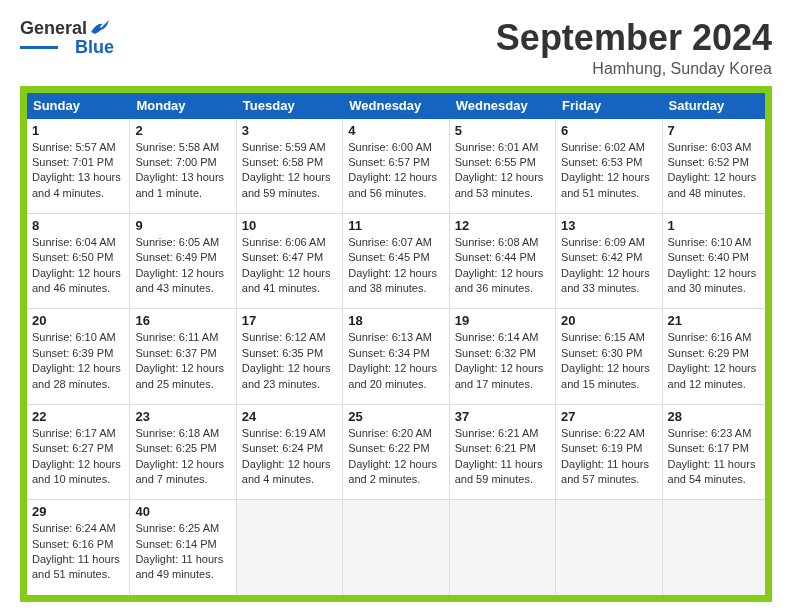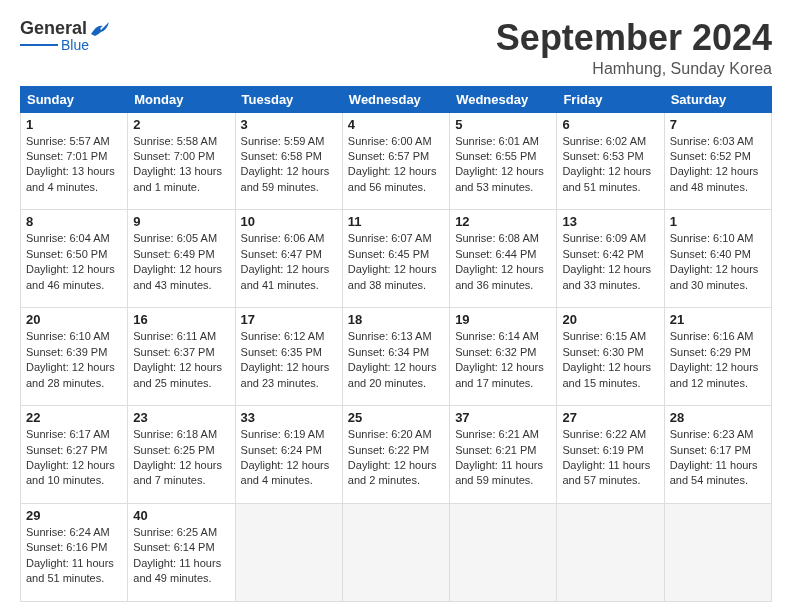--- a/index.html
+++ b/index.html
@@ -38,21 +38,21 @@
       line-height: 1.1;
       text-align: center;
     }
     .location {
       font-size: 16px;
       color: #555;
       margin-top: 2px;
     }
     .calendar {
       flex: 1;
-      border: 1px solid #84cc16;
+      border: 7px solid #84cc16;
       border-collapse: collapse;
       width: 100%;
       table-layout: fixed;
     }
     .calendar th {
       background: #1565c0;
       color: #fff;
       text-align: left;
       padding: 5px 6px;
       font-size: 13px;
@@ -82,29 +82,29 @@
       color: #333;
       line-height: 1.4;
     }
   </style>
 </head>
 <body>
 
 <div class="page">
   <div class="header">
     <div class="logo">
-  <div style="display:flex;align-items:center;">
+  <div style="display:flex;">
     <span style="color:#333;font-size:18px;font-weight:bold;">General</span>
     <svg viewBox="0 0 22 18" width="22" height="18" style="margin-left:2px;">
       <path d="M2 14 Q8 4 14 6 Q10 8 12 10 Q16 6 20 2 Q18 10 12 12 Q10 14 6 16 Z" fill="#1565c0"></path>
     </svg>
   </div>
   <div style="display:flex;align-items:center;margin-top:-2px;">
     <div style="width:38px;height:2.5px;background:#1565c0;"></div>
-    <span style="color:#1565c0;font-size:14px;font-weight:normal;margin-left:3px;">Blue</span>
+    <span style="color:#1565c0;font-size:18px;font-weight:bold;margin-left:17px;">Blue</span>
   </div>
 </div>
     <div class="title-block">
       <div class="month-title">September 2024</div>
       <div class="location">Hamhung, Sunday Korea</div>
     </div>
   </div>
 
   <table class="calendar">
     <thead>
@@ -212,21 +212,21 @@
         <tr>
           <td>
             <span class="day-number">22</span>
             <div class="day-info">Sunrise: 6:17 AM<br>Sunset: 6:27 PM<br>Daylight: 12 hours<br>and 10 minutes.</div>
           </td>
           <td>
             <span class="day-number">23</span>
             <div class="day-info">Sunrise: 6:18 AM<br>Sunset: 6:25 PM<br>Daylight: 12 hours<br>and 7 minutes.</div>
           </td>
           <td>
-            <span class="day-number">33</span>
+            <span class="day-number">24</span>
             <div class="day-info">Sunrise: 6:19 AM<br>Sunset: 6:24 PM<br>Daylight: 12 hours<br>and 4 minutes.</div>
           </td>
           <td>
             <span class="day-number">25</span>
             <div class="day-info">Sunrise: 6:20 AM<br>Sunset: 6:22 PM<br>Daylight: 12 hours<br>and 2 minutes.</div>
           </td>
           <td>
             <span class="day-number">37</span>
             <div class="day-info">Sunrise: 6:21 AM<br>Sunset: 6:21 PM<br>Daylight: 11 hours<br>and 59 minutes.</div>
           </td>

